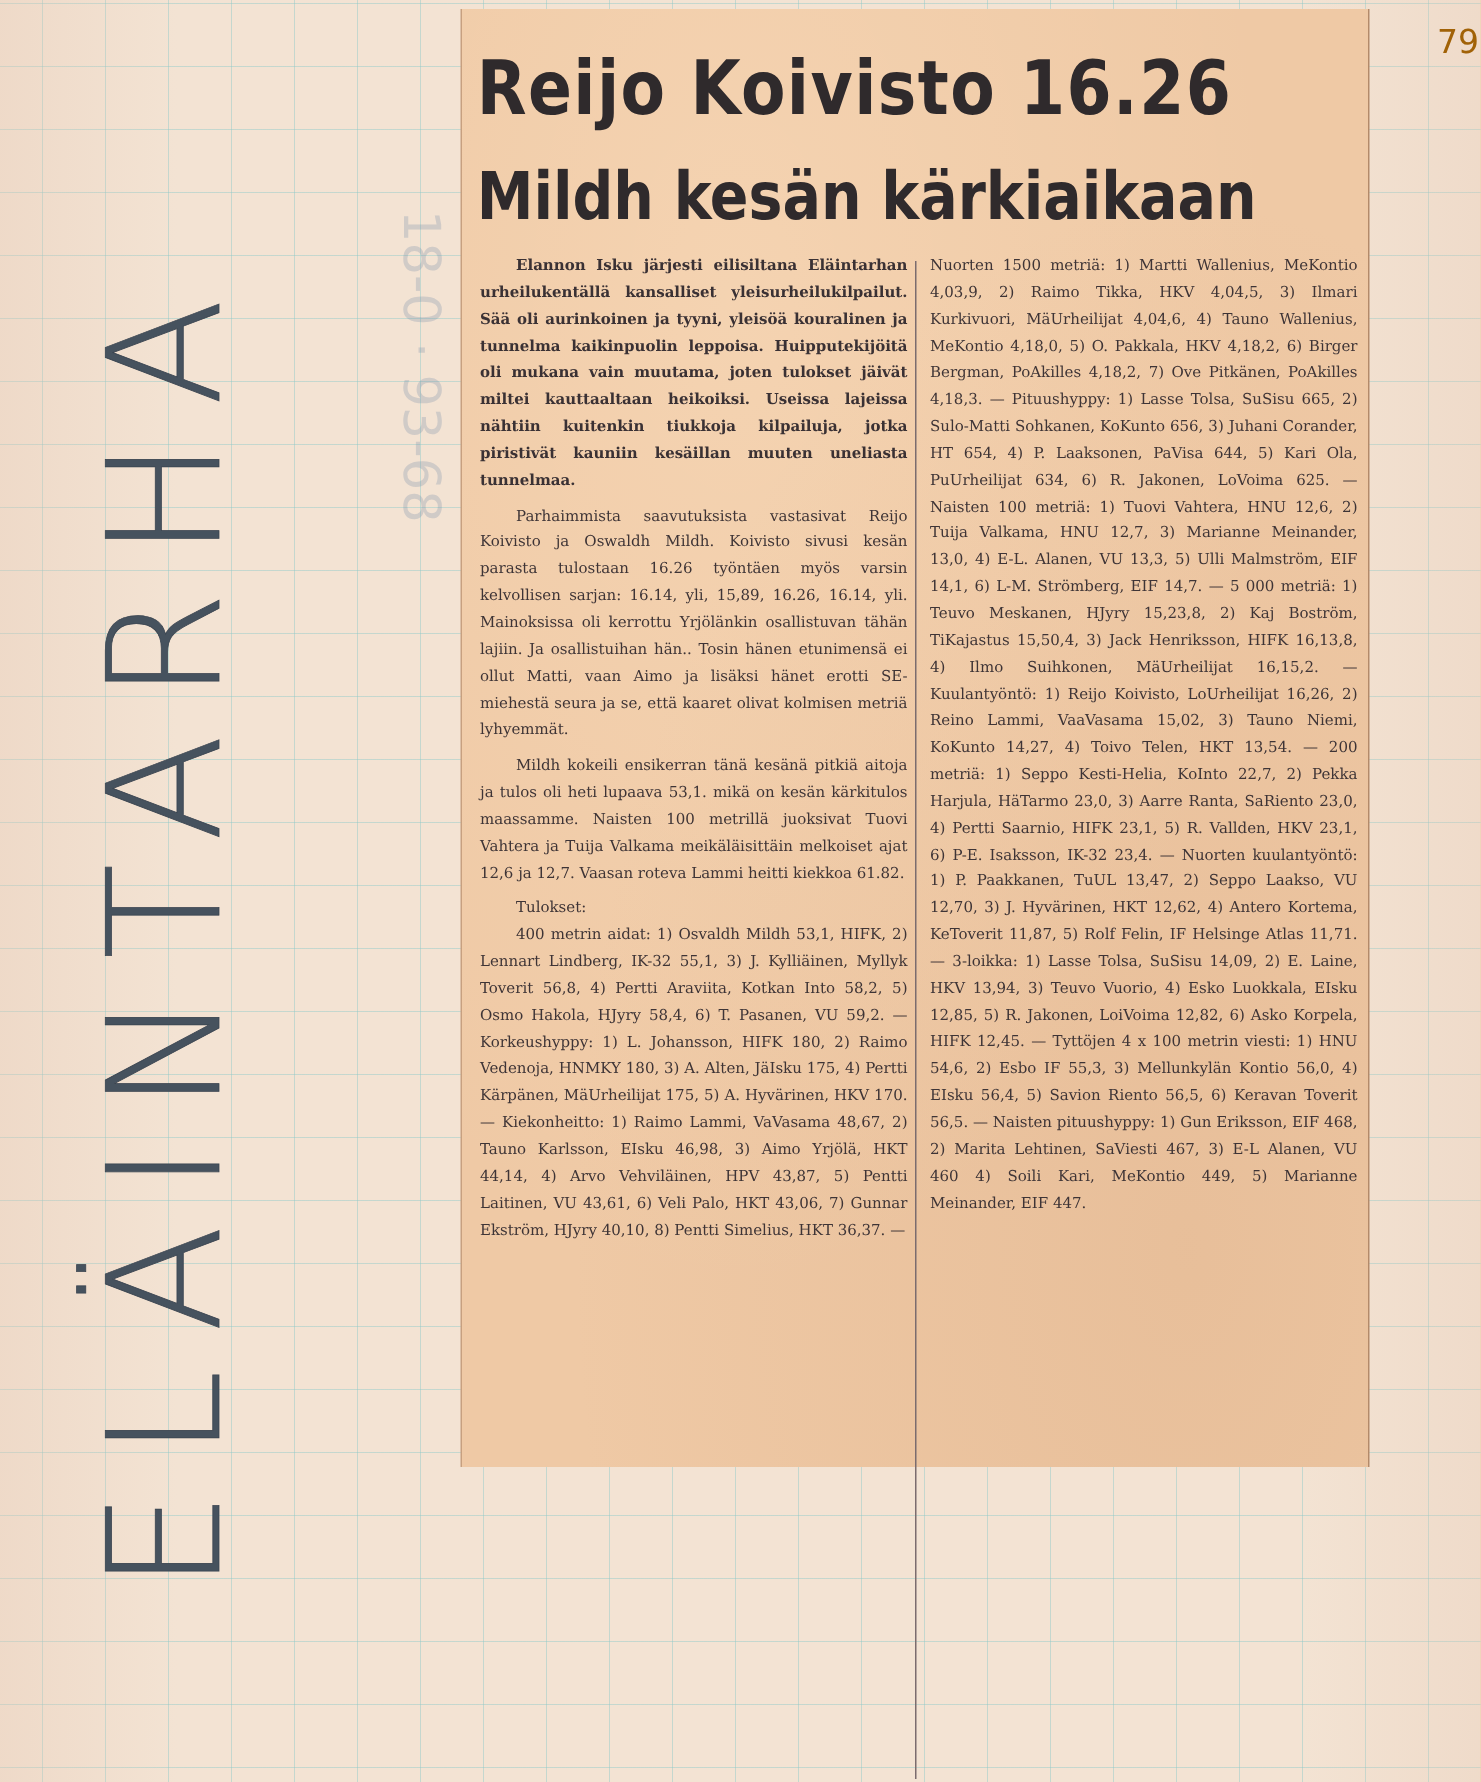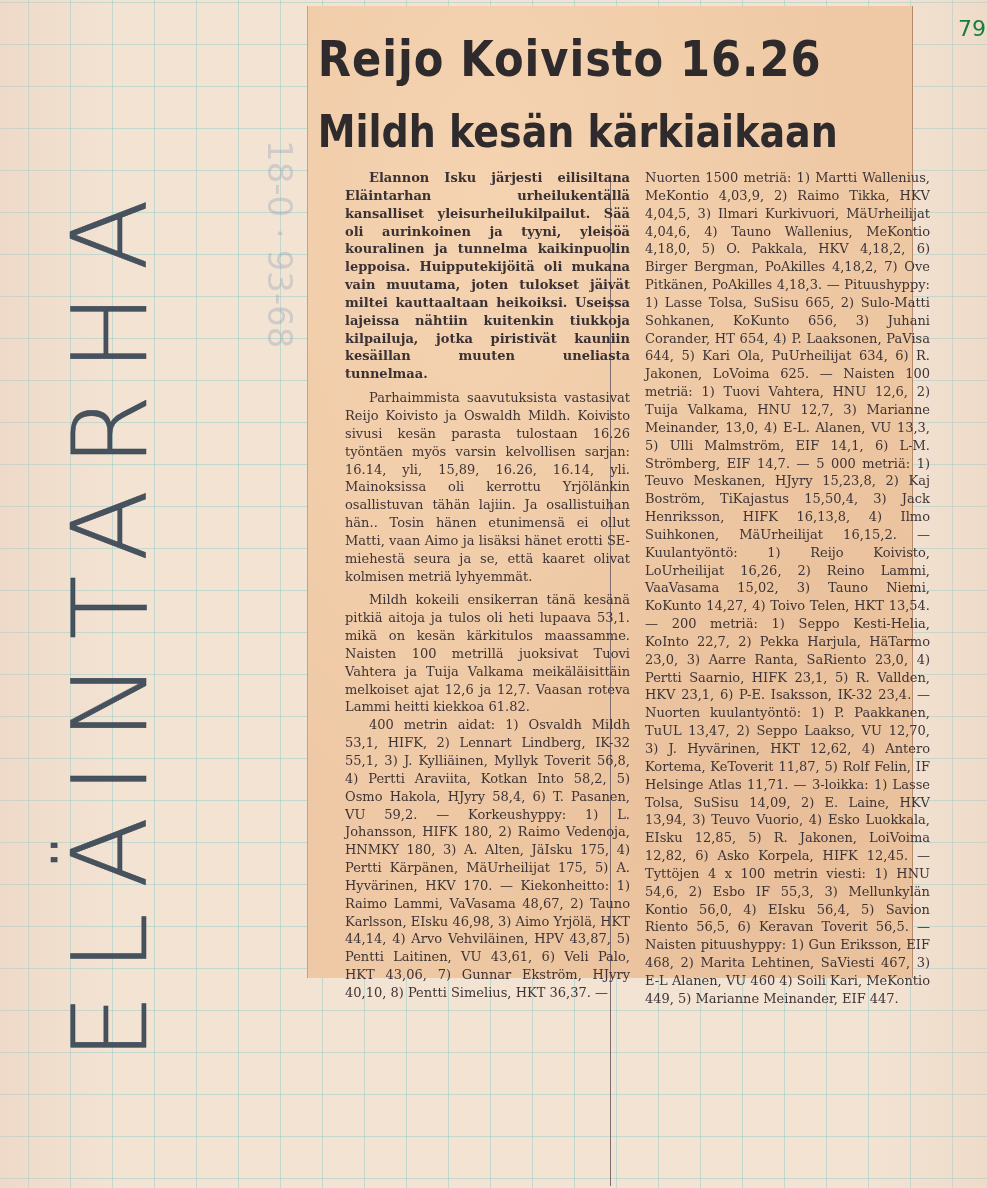--- a/index.html
+++ b/index.html
@@ -16,34 +16,34 @@
   .page-edge { position:absolute; top:0; left:0; width:987px; height:1188px;
     background:linear-gradient(90deg, rgba(230,200,180,0.35), rgba(0,0,0,0) 12%, rgba(0,0,0,0) 88%, rgba(230,200,180,0.3)); pointer-events:none;}
   .handwritten {
     position:absolute; left:58px; top:1060px;
     transform-origin:0 0; transform:rotate(-90deg);
     font-family:"DejaVu Sans", sans-serif; font-weight:200;
     color:#46525e; font-size:104px; letter-spacing:23px; white-space:nowrap;
     -webkit-text-stroke:0.5px #3a4450; line-height:1;
   }
   .faint-notes { position:absolute; color:rgba(120,140,170,0.28); font-family:"DejaVu Sans", sans-serif; font-size:34px; transform:rotate(90deg); transform-origin:0 0; white-space:nowrap; }
-  .page-number { position:absolute; left:958px; top:16px; color:#15803d; font-family:"DejaVu Sans", sans-serif; font-size:22px; }
+  .page-number { position:absolute; left:958px; top:16px; color:#a16207; font-family:"DejaVu Sans", sans-serif; font-size:22px; }
   .clipping {
     position:absolute; left:308px; top:6px; width:604px; height:972px;
     background:#efc9a5;
     background-image:radial-gradient(ellipse at 30% 20%, rgba(255,230,200,0.35), rgba(0,0,0,0) 60%),
                      radial-gradient(ellipse at 80% 85%, rgba(210,160,120,0.25), rgba(0,0,0,0) 60%);
     box-shadow:1px 0 0 #b38a6a, -1px 0 0 #c7a080;
     color:#3e3436;
   }
   .headline { font-family:"DejaVu Sans Condensed","DejaVu Sans", sans-serif; font-weight:bold; color:#2f2a2c;
     margin:0; padding:0 0 0 6px; line-height:1; white-space:nowrap; }
   .h1 { font-size:50px; position:absolute; top:28px; left:4px; letter-spacing:1px; transform:scaleX(0.96); transform-origin:0 0;}
   .h2 { font-size:44px; position:absolute; top:104px; left:4px; transform:scaleX(0.96); transform-origin:0 0;}
-  .col { position:absolute; top:163px; font-size:13px; line-height:17.85px; text-align:justify; hyphens:none;margin-left:25px; }
+  .col { position:absolute; top:163px; font-size:10px; line-height:17.85px; text-align:justify; hyphens:none; }
   .col-left { left:12px; width:285px; }
   .col-right { left:312px; width:285px; }
   .divider { position:absolute; left:302px; top:168px; width:1px; height:1012px; background:#7b6c6e; }
   .col p { margin:0; }
   .lead { font-weight:bold; text-indent:24px; color:#3a3134; }
   .para { text-indent:24px; margin-top:6px !important; }
   .tight { text-indent:24px; }
   .section-head { font-weight:normal; }
   .results-label { text-indent:24px; margin-top:6px !important; }
 </style>
@@ -61,19 +61,20 @@
 <div class="clipping">
   <h1 class="headline h1">Reijo Koivisto 16.26</h1>
   <h2 class="headline h2">Mildh kesän kärkiaikaan</h2>
 
   <div class="divider"></div>
 
   <div class="col col-left">
     <p class="lead">Elannon Isku järjesti eilisiltana Eläintarhan urheilukentällä kansalliset yleisurheilukilpailut. Sää oli aurinkoinen ja tyyni, yleisöä kouralinen ja tunnelma kaikinpuolin leppoisa. Huipputekijöitä oli mukana vain muutama, joten tulokset jäivät miltei kauttaaltaan heikoiksi. Useissa lajeissa nähtiin kuitenkin tiukkoja kilpailuja, jotka piristivät kauniin kesäillan muuten uneliasta tunnelmaa.</p>
     <p class="para">Parhaimmista saavutuksista vastasivat Reijo Koivisto ja Oswaldh Mildh. Koivisto sivusi kesän parasta tulostaan 16.26 työntäen myös varsin kelvollisen sarjan: 16.14, yli, 15,89, 16.26, 16.14, yli. Mainoksissa oli kerrottu Yrjölänkin osallistuvan tähän lajiin. Ja osallistuihan hän.. Tosin hänen etunimensä ei ollut Matti, vaan Aimo ja lisäksi hänet erotti SE-miehestä seura ja se, että kaaret olivat kolmisen metriä lyhyemmät.</p>
     <p class="para">Mildh kokeili ensikerran tänä kesänä pitkiä aitoja ja tulos oli heti lupaava 53,1. mikä on kesän kärkitulos maassamme. Naisten 100 metrillä juoksivat Tuovi Vahtera ja Tuija Valkama meikäläisittäin melkoiset ajat 12,6 ja 12,7. Vaasan roteva Lammi heitti kiekkoa 61.82.</p>
+    <p class="results-label">Tulokset:</p>
     <p class="tight" id="results-flow"><span class="section-head">400 metrin aidat:</span><span> 1) Osvaldh Mildh 53,1, HIFK, 2) Lennart Lindberg, IK-32 55,1, 3) J. Kylliäinen, Myllyk Toverit 56,8, 4) Pertti Araviita, Kotkan Into 58,2, 5) Osmo Hakola, HJyry 58,4, 6) T. Pasanen, VU 59,2. — </span><span class="section-head">Korkeushyppy:</span><span> 1) L. Johansson, HIFK 180, 2) Raimo Vedenoja, HNMKY 180, 3) A. Alten, JäIsku 175, 4) Pertti Kärpänen, MäUrheilijat 175, 5) A. Hyvärinen, HKV 170. — </span><span class="section-head">Kiekonheitto:</span><span> 1) Raimo Lammi, VaVasama 48,67, 2) Tauno Karlsson, EIsku 46,98, 3) Aimo Yrjölä, HKT 44,14, 4) Arvo Vehviläinen, HPV 43,87, 5) Pentti Laitinen, VU 43,61, 6) Veli Palo, HKT 43,06, 7) Gunnar Ekström, HJyry 40,10, 8) Pentti Simelius, HKT 36,37. — </span></p>
   </div>
 
   <div class="col col-right" id="right-col">
       <p><span class="section-head">Nuorten 1500 metriä:</span><span> 1) Martti Wallenius, MeKontio 4,03,9, 2) Raimo Tikka, HKV 4,04,5, 3) Ilmari Kurkivuori, MäUrheilijat 4,04,6, 4) Tauno Wallenius, MeKontio 4,18,0, 5) O. Pakkala, HKV 4,18,2, 6) Birger Bergman, PoAkilles 4,18,2, 7) Ove Pitkänen, PoAkilles 4,18,3. — </span><span class="section-head">Pituushyppy:</span><span> 1) Lasse Tolsa, SuSisu 665, 2) Sulo-Matti Sohkanen, KoKunto 656, 3) Juhani Corander, HT 654, 4) P. Laaksonen, PaVisa 644, 5) Kari Ola, PuUrheilijat 634, 6) R. Jakonen, LoVoima 625. — </span><span class="section-head">Naisten 100 metriä:</span><span> 1) Tuovi Vahtera, HNU 12,6, 2) Tuija Valkama, HNU 12,7, 3) Marianne Meinander, 13,0, 4) E-L. Alanen, VU 13,3, 5) Ulli Malmström, EIF 14,1, 6) L-M. Strömberg, EIF 14,7. — </span><span class="section-head">5 000 metriä:</span><span> 1) Teuvo Meskanen, HJyry 15,23,8, 2) Kaj Boström, TiKajastus 15,50,4, 3) Jack Henriksson, HIFK 16,13,8, 4) Ilmo Suihkonen, MäUrheilijat 16,15,2. — </span><span class="section-head">Kuulantyöntö:</span><span> 1) Reijo Koivisto, LoUrheilijat 16,26, 2) Reino Lammi, VaaVasama 15,02, 3) Tauno Niemi, KoKunto 14,27, 4) Toivo Telen, HKT 13,54. — </span><span class="section-head">200 metriä:</span><span> 1) Seppo Kesti-Helia, KoInto 22,7, 2) Pekka Harjula, HäTarmo 23,0, 3) Aarre Ranta, SaRiento 23,0, 4) Pertti Saarnio, HIFK 23,1, 5) R. Vallden, HKV 23,1, 6) P-E. Isaksson, IK-32 23,4. — </span><span class="section-head">Nuorten kuulantyöntö:</span><span> 1) P. Paakkanen, TuUL 13,47, 2) Seppo Laakso, VU 12,70, 3) J. Hyvärinen, HKT 12,62, 4) Antero Kortema, KeToverit 11,87, 5) Rolf Felin, IF Helsinge Atlas 11,71. — </span><span class="section-head">3-loikka:</span><span> 1) Lasse Tolsa, SuSisu 14,09, 2) E. Laine, HKV 13,94, 3) Teuvo Vuorio, 4) Esko Luokkala, EIsku 12,85, 5) R. Jakonen, LoiVoima 12,82, 6) Asko Korpela, HIFK 12,45. — </span><span class="section-head">Tyttöjen 4 x 100 metrin viesti:</span><span> 1) HNU 54,6, 2) Esbo IF 55,3, 3) Mellunkylän Kontio 56,0, 4) EIsku 56,4, 5) Savion Riento 56,5, 6) Keravan Toverit 56,5. — </span><span class="section-head">Naisten pituushyppy:</span><span> 1) Gun Eriksson, EIF 468, 2) Marita Lehtinen, SaViesti 467, 3) E-L Alanen, VU 460 4) Soili Kari, MeKontio 449, 5) Marianne Meinander, EIF 447.</span></p>
     </div>
 </div>
 
 </body></html>

